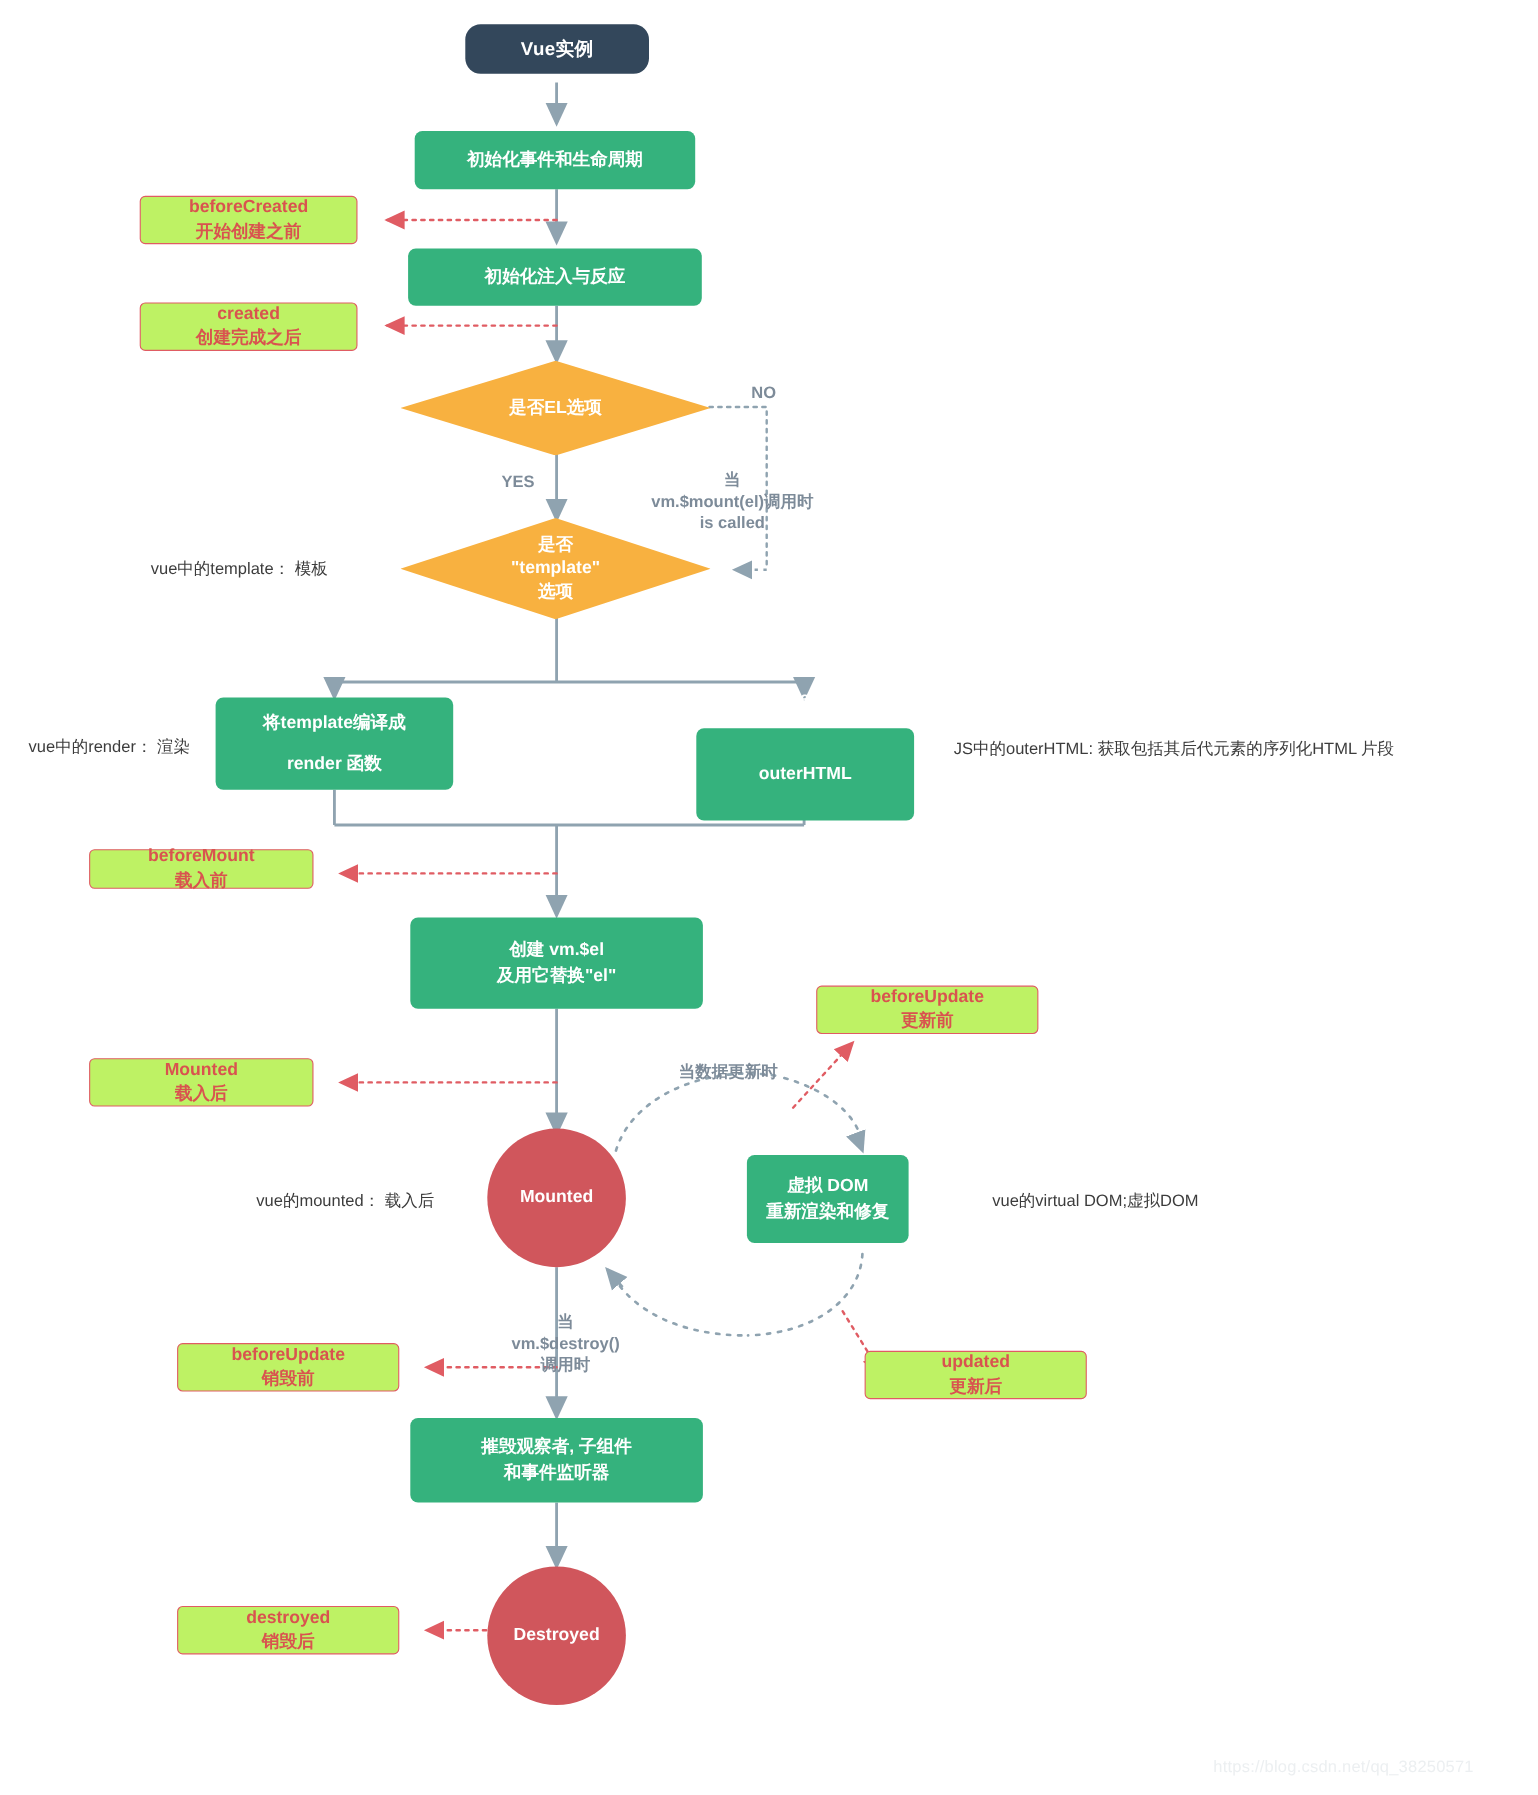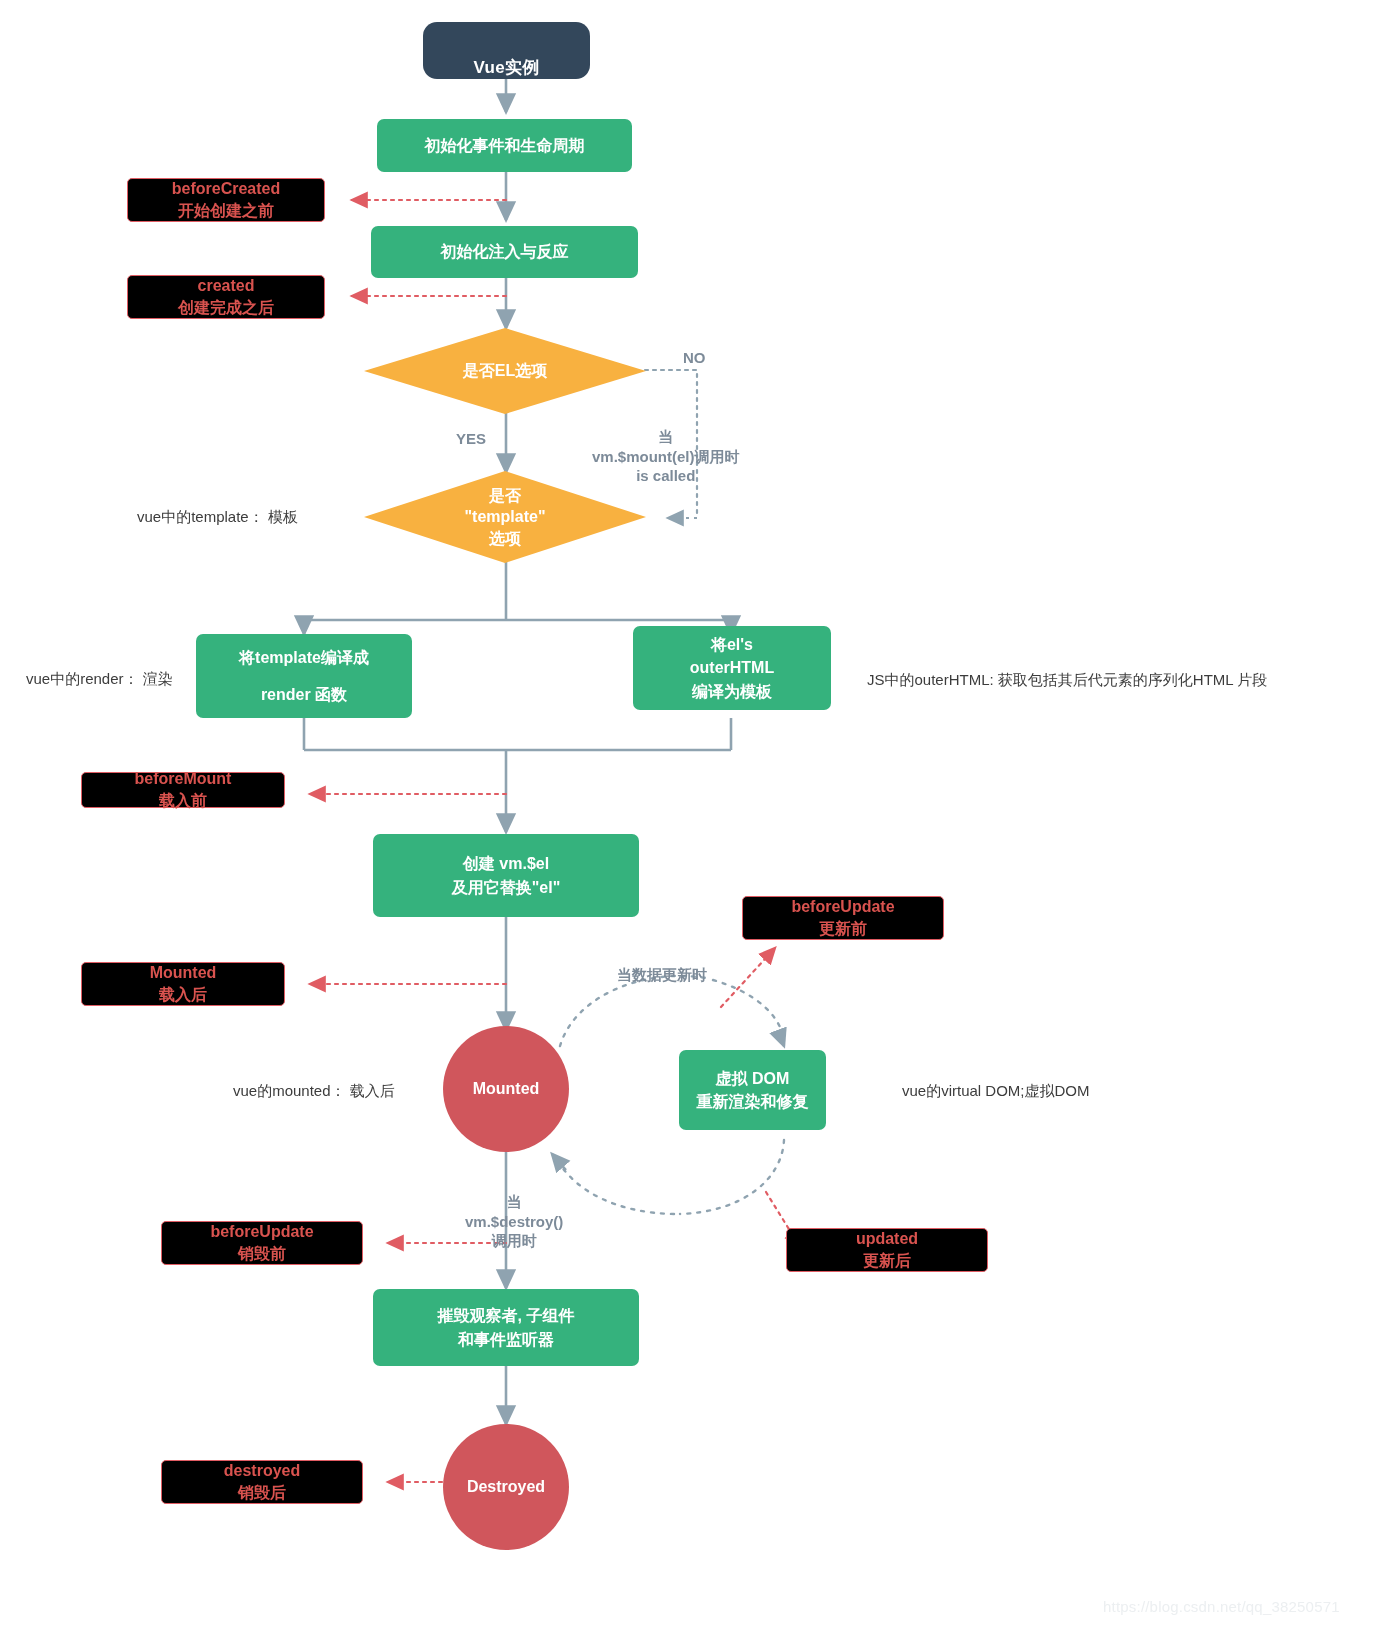--- a/index.html
+++ b/index.html
@@ -30,21 +30,21 @@
   .diamond{
     background:transparent;color:#ffffff;font-weight:bold;font-size:16px;
     line-height:1.35;
   }
   .diamond .dshape{position:absolute;left:0;top:0;width:100%;height:100%;
     background:#f8b140;clip-path:polygon(50% 0,100% 50%,50% 100%,0 50%);}
   .diamond .dtext{position:relative;z-index:2;width:100%;}
 
   
   .hook{
-    background:#000000;border:1.6px solid #e05c63;border-radius:5px;
+    background:#bef264;border:1.6px solid #e05c63;border-radius:5px;
     color:#d9534f;font-weight:bold;font-size:16px;line-height:1.35;
   }
 
   
   .circle{
     background:#d0565c;color:#ffffff;border-radius:50%;
     font-weight:bold;font-size:16px;
   }
 
   
@@ -130,21 +130,21 @@
       <path d="M506,984 L310,984" marker-end="url(#arrRed)"></path>
       <path d="M506,1243 L388,1243" marker-end="url(#arrRed)"></path>
       <path d="M506,1482 L388,1482" marker-end="url(#arrRed)"></path>
 
       <path d="M721,1007 L775,948" marker-end="url(#arrRed)"></path>
 
       <path d="M766,1192 L800,1247" marker-end="url(#arrRed)"></path>
     </g>
   </svg>
 
-  <div class="node pill-dark" style="left:423px;top:22px;width:167px;height:57px;align-items:flex-end;">
+  <div class="node pill-dark" style="left:423px;top:22px;width:167px;height:45px;">
     <span>Vue实例</span>
   </div>
 
   <div class="node green" style="left:377px;top:119px;width:255px;height:53px;">
     <span>初始化事件和生命周期</span>
   </div>
 
   <div class="node green" style="left:371px;top:226px;width:267px;height:52px;">
     <span>初始化注入与反应</span>
   </div>
@@ -161,21 +161,21 @@
       <div>"template"</div>
       <div>选项</div>
     </span>
   </div>
 
   <div class="node green spaced" style="left:196px;top:634px;width:216px;height:84px;">
     <div>将template编译成</div>
     <div>render 函数</div>
   </div>
 
-  <div class="node green" style="left:633px;top:626px;width:198px;height:84px;flex-direction:column;">
+  <div class="node green" style="left:633px;top:662px;width:198px;height:84px;flex-direction:column;gap:45px;">
     <div>将el's</div>
     <div>outerHTML</div>
     <div>编译为模板</div>
   </div>
 
   <div class="node green" style="left:373px;top:834px;width:266px;height:83px;flex-direction:column;">
     <div>创建 vm.$el</div>
     <div>及用它替换"el"</div>
   </div>
 

